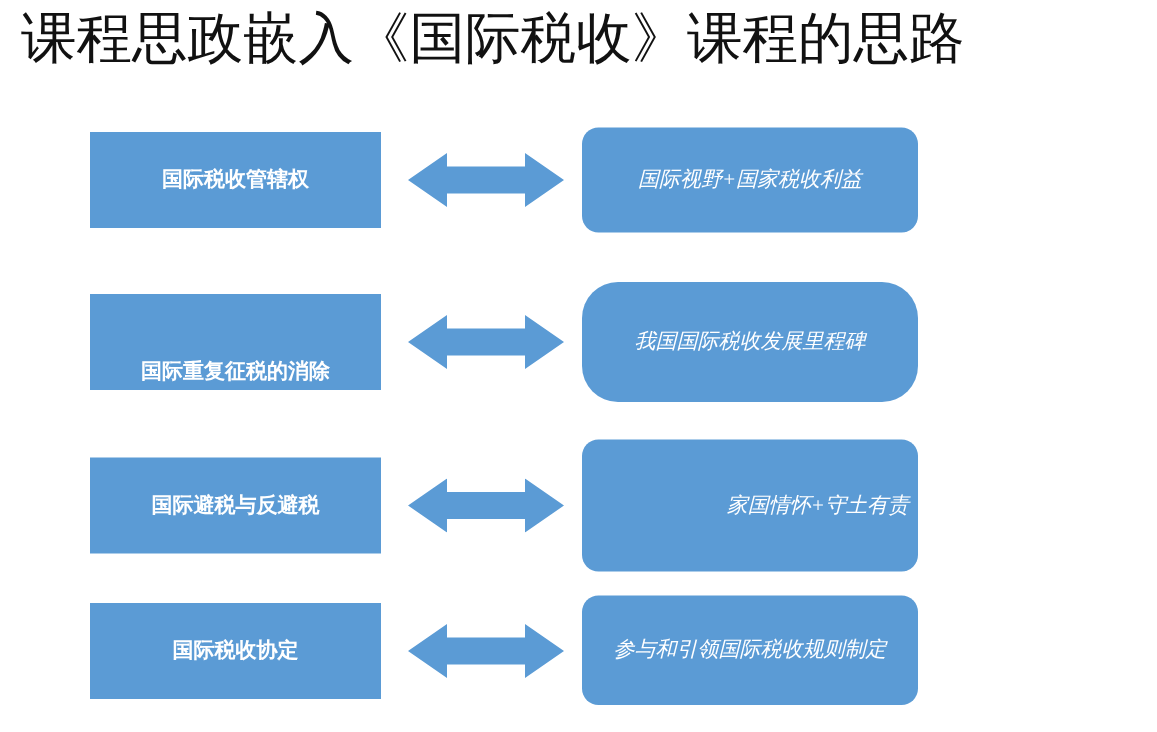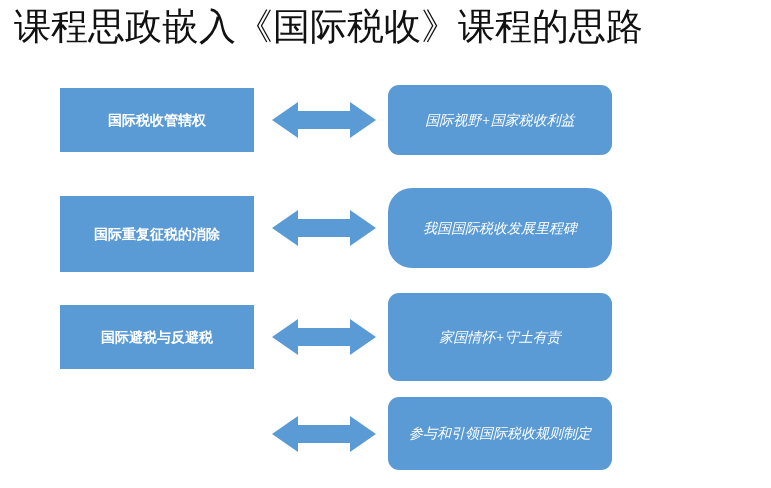--- a/index.html
+++ b/index.html
@@ -85,21 +85,21 @@
       <svg width="104" height="36" viewBox="0 0 104 36" xmlns="http://www.w3.org/2000/svg">
         <polygon points="0,18 26,0 26,9 78,9 78,0 104,18 78,36 78,27 26,27 26,36" fill="#5B9BD5"></polygon>
       </svg>
     </div>
     <div class="node node-right" style="top:-3px; height:70px;">
       <span class="node-text">国际视野+国家税收利益</span>
     </div>
   </div>
 
   <div class="flow-row" style="top:196px; height:64px;">
-    <div class="node node-left" style="top:0px; height:76px;">
+    <div class="node node-left" style="top:0px; height:64px;align-items:flex-end;">
       <span class="node-text">国际重复征税的消除</span>
     </div>
     <div class="arrow" style="top:14px; height:36px;">
       <svg width="104" height="36" viewBox="0 0 104 36" xmlns="http://www.w3.org/2000/svg">
         <polygon points="0,18 26,0 26,9 78,9 78,0 104,18 78,36 78,27 26,27 26,36" fill="#5B9BD5"></polygon>
       </svg>
     </div>
     <div class="node node-right" style="top:-8px; height:80px;border-radius:24px;">
       <span class="node-text">我国国际税收发展里程碑</span>
     </div>
@@ -107,26 +107,29 @@
 
   <div class="flow-row" style="top:305px; height:64px;">
     <div class="node node-left" style="top:0px; height:64px;">
       <span class="node-text">国际避税与反避税</span>
     </div>
     <div class="arrow" style="top:14px; height:36px;">
       <svg width="104" height="36" viewBox="0 0 104 36" xmlns="http://www.w3.org/2000/svg">
         <polygon points="0,18 26,0 26,9 78,9 78,0 104,18 78,36 78,27 26,27 26,36" fill="#5B9BD5"></polygon>
       </svg>
     </div>
-    <div class="node node-right" style="top:-12px; height:88px;">
+    <div class="node node-right" style="top:-12px; height:88px;justify-content:flex-end;">
       <span class="node-text">家国情怀+守土有责</span>
     </div>
   </div>
 
   <div class="flow-row" style="top:402px; height:64px;">
+    <div class="node node-left" style="top:0px; height:64px;">
+      <span class="node-text">国际税收协定</span>
+    </div>
     <div class="arrow" style="top:14px; height:36px;">
       <svg width="104" height="36" viewBox="0 0 104 36" xmlns="http://www.w3.org/2000/svg">
         <polygon points="0,18 26,0 26,9 78,9 78,0 104,18 78,36 78,27 26,27 26,36" fill="#5B9BD5"></polygon>
       </svg>
     </div>
     <div class="node node-right" style="top:-5px; height:73px;">
       <span class="node-text">参与和引领国际税收规则制定</span>
     </div>
   </div>
 

